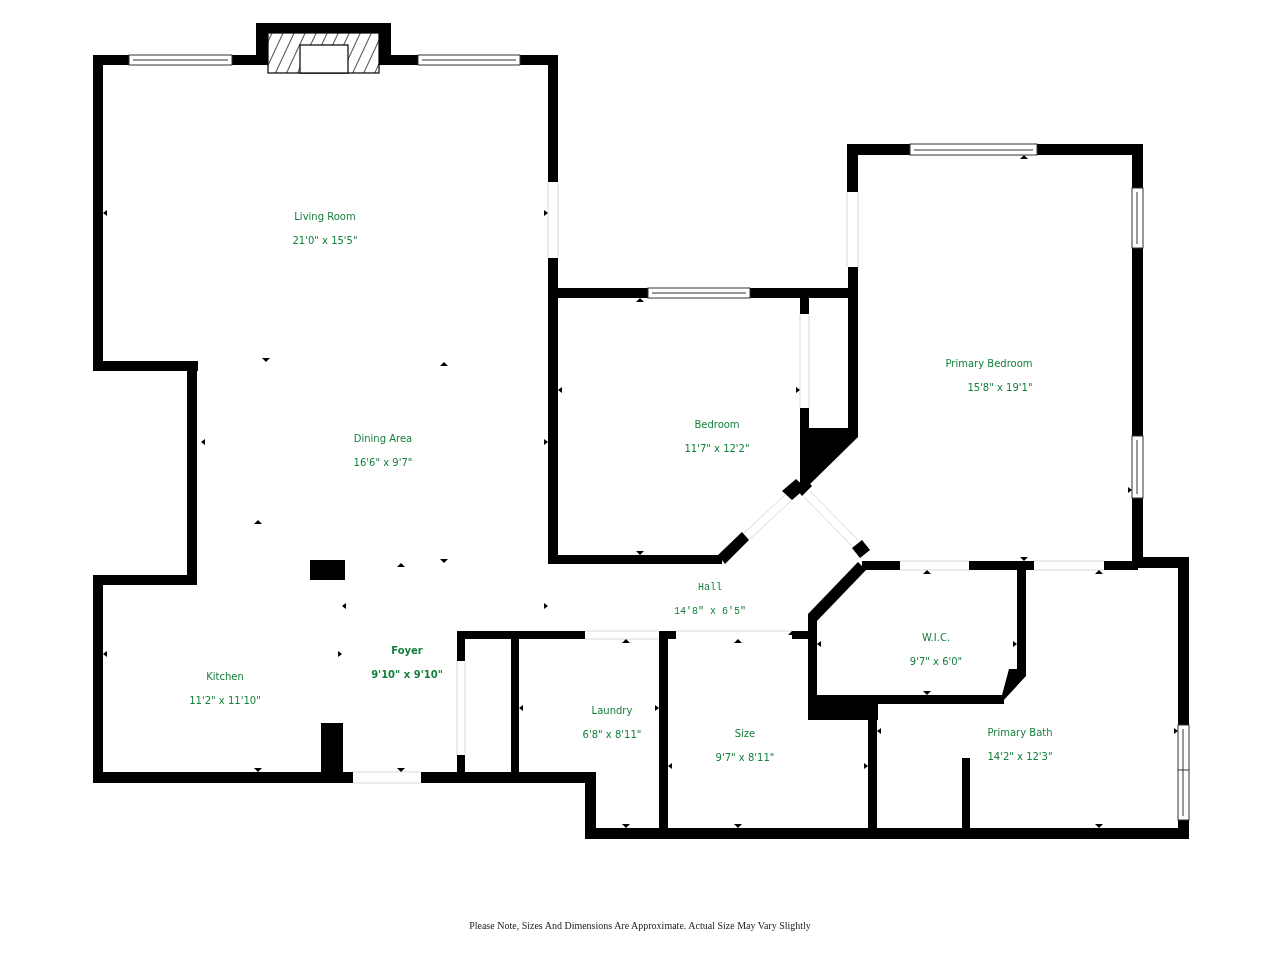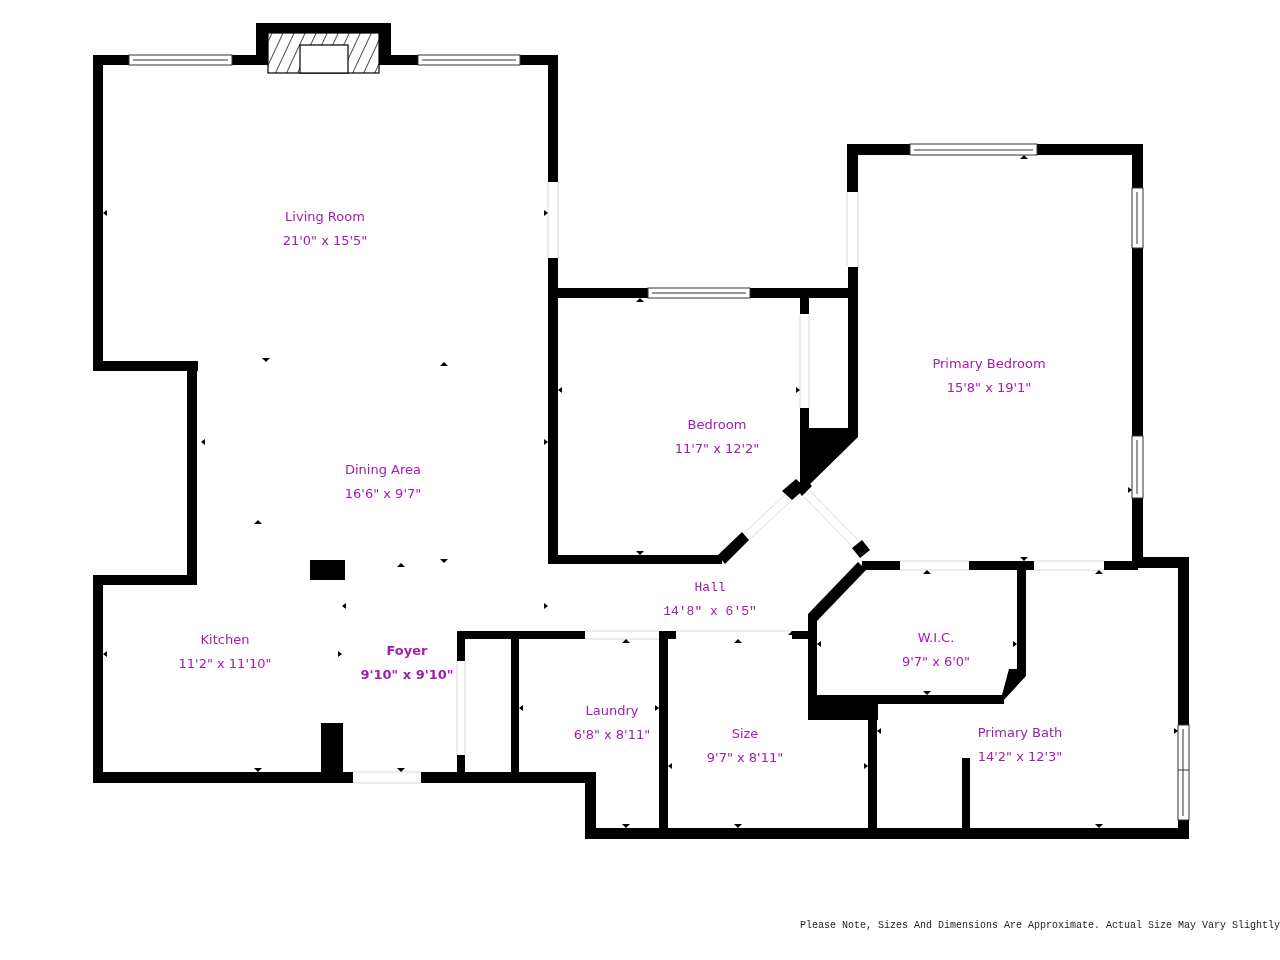--- a/index.html
+++ b/index.html
@@ -1,19 +1,19 @@
 <!DOCTYPE html>
 <html><head>
 <meta charset="utf-8">
 <style>
   html, body { margin: 0; padding: 0; background: #ffffff; }
   body { width: 1280px; height: 960px; position: relative; overflow: hidden; font-family: "DejaVu Sans", sans-serif; }
   #plan { position: absolute; left: 0; top: 0; width: 1280px; height: 960px; }
-  .room-label { position: absolute; transform: translateX(-50%); text-align: center; color: #a21caf; font-family: "DejaVu Sans", sans-serif; font-size: 13px; line-height: 24px; white-space: nowrap; }
-  .note { position: absolute; left: 0; width: 1280px; top: 920px; text-align: right; font-size: 10px; color: #222; font-family: Liberation Mono, monospace; }
+  .room-label { position: absolute; transform: translateX(-50%); text-align: center; color: #15803d; font-family: "DejaVu Sans", sans-serif; font-size: 10px; line-height: 24px; white-space: nowrap; }
+  .note { position: absolute; left: 0; width: 1280px; top: 920px; text-align: center; font-size: 10px; color: #222; font-family: Liberation Serif, serif; }
 </style>
 </head>
 <body>
 
 <svg id="plan" viewBox="0 0 1280 960" xmlns="http://www.w3.org/2000/svg">
   <defs>
     <pattern id="hatch" patternUnits="userSpaceOnUse" width="10" height="10" patternTransform="rotate(25)">
       <line x1="0" y1="0" x2="0" y2="10" stroke="#000" stroke-width="1.4"></line>
     </pattern>
   </defs>
@@ -223,45 +223,45 @@
     <polygon points="738,828 734,824 742,824"></polygon>
     <polygon points="1099,828 1095,824 1103,824"></polygon>
     <polygon points="792,631 788,627 796,627" transform="rotate(180 792 631)"></polygon>
   </g>
 </svg>
 
 <div class="room-label" style="left:325px; top:205px;">
   <div>Living Room</div>
   <div>21'0" x 15'5"</div>
 </div>
-<div class="room-label" style="left:383px; top:458px;">
+<div class="room-label" style="left:383px; top:427px;">
   <div>Dining Area</div>
   <div>16'6" x 9'7"</div>
 </div>
 <div class="room-label" style="left:673px; top:413px;margin-left:44px;">
   <div>Bedroom</div>
   <div>11'7" x 12'2"</div>
 </div>
-<div class="room-label" style="left:989px; top:352px;">
+<div class="room-label" style="left:989px; top:352px;text-align:right;">
   <div>Primary Bedroom</div>
   <div>15'8" x 19'1"</div>
 </div>
 <div class="room-label" style="left:710px; top:576px;font-family:Liberation Mono, monospace;">
   <div>Hall</div>
   <div>14'8" x 6'5"</div>
 </div>
 <div class="room-label" style="left:936px; top:626px;">
   <div>W.I.C.</div>
   <div>9'7" x 6'0"</div>
 </div>
 <div class="room-label" style="left:407px; top:639px;font-weight:bold;">
   <div>Foyer</div>
   <div>9'10" x 9'10"</div>
 </div>
-<div class="room-label" style="left:225px; top:628px;">
+<div class="room-label" style="left:225px; top:665px;">
   <div>Kitchen</div>
   <div>11'2" x 11'10"</div>
 </div>
 <div class="room-label" style="left:592px; top:699px;margin-left:20px;">
   <div>Laundry</div>
   <div>6'8" x 8'11"</div>
 </div>
 <div class="room-label" style="left:745px; top:722px;">
   <div>Size</div>
   <div>9'7" x 8'11"</div>

